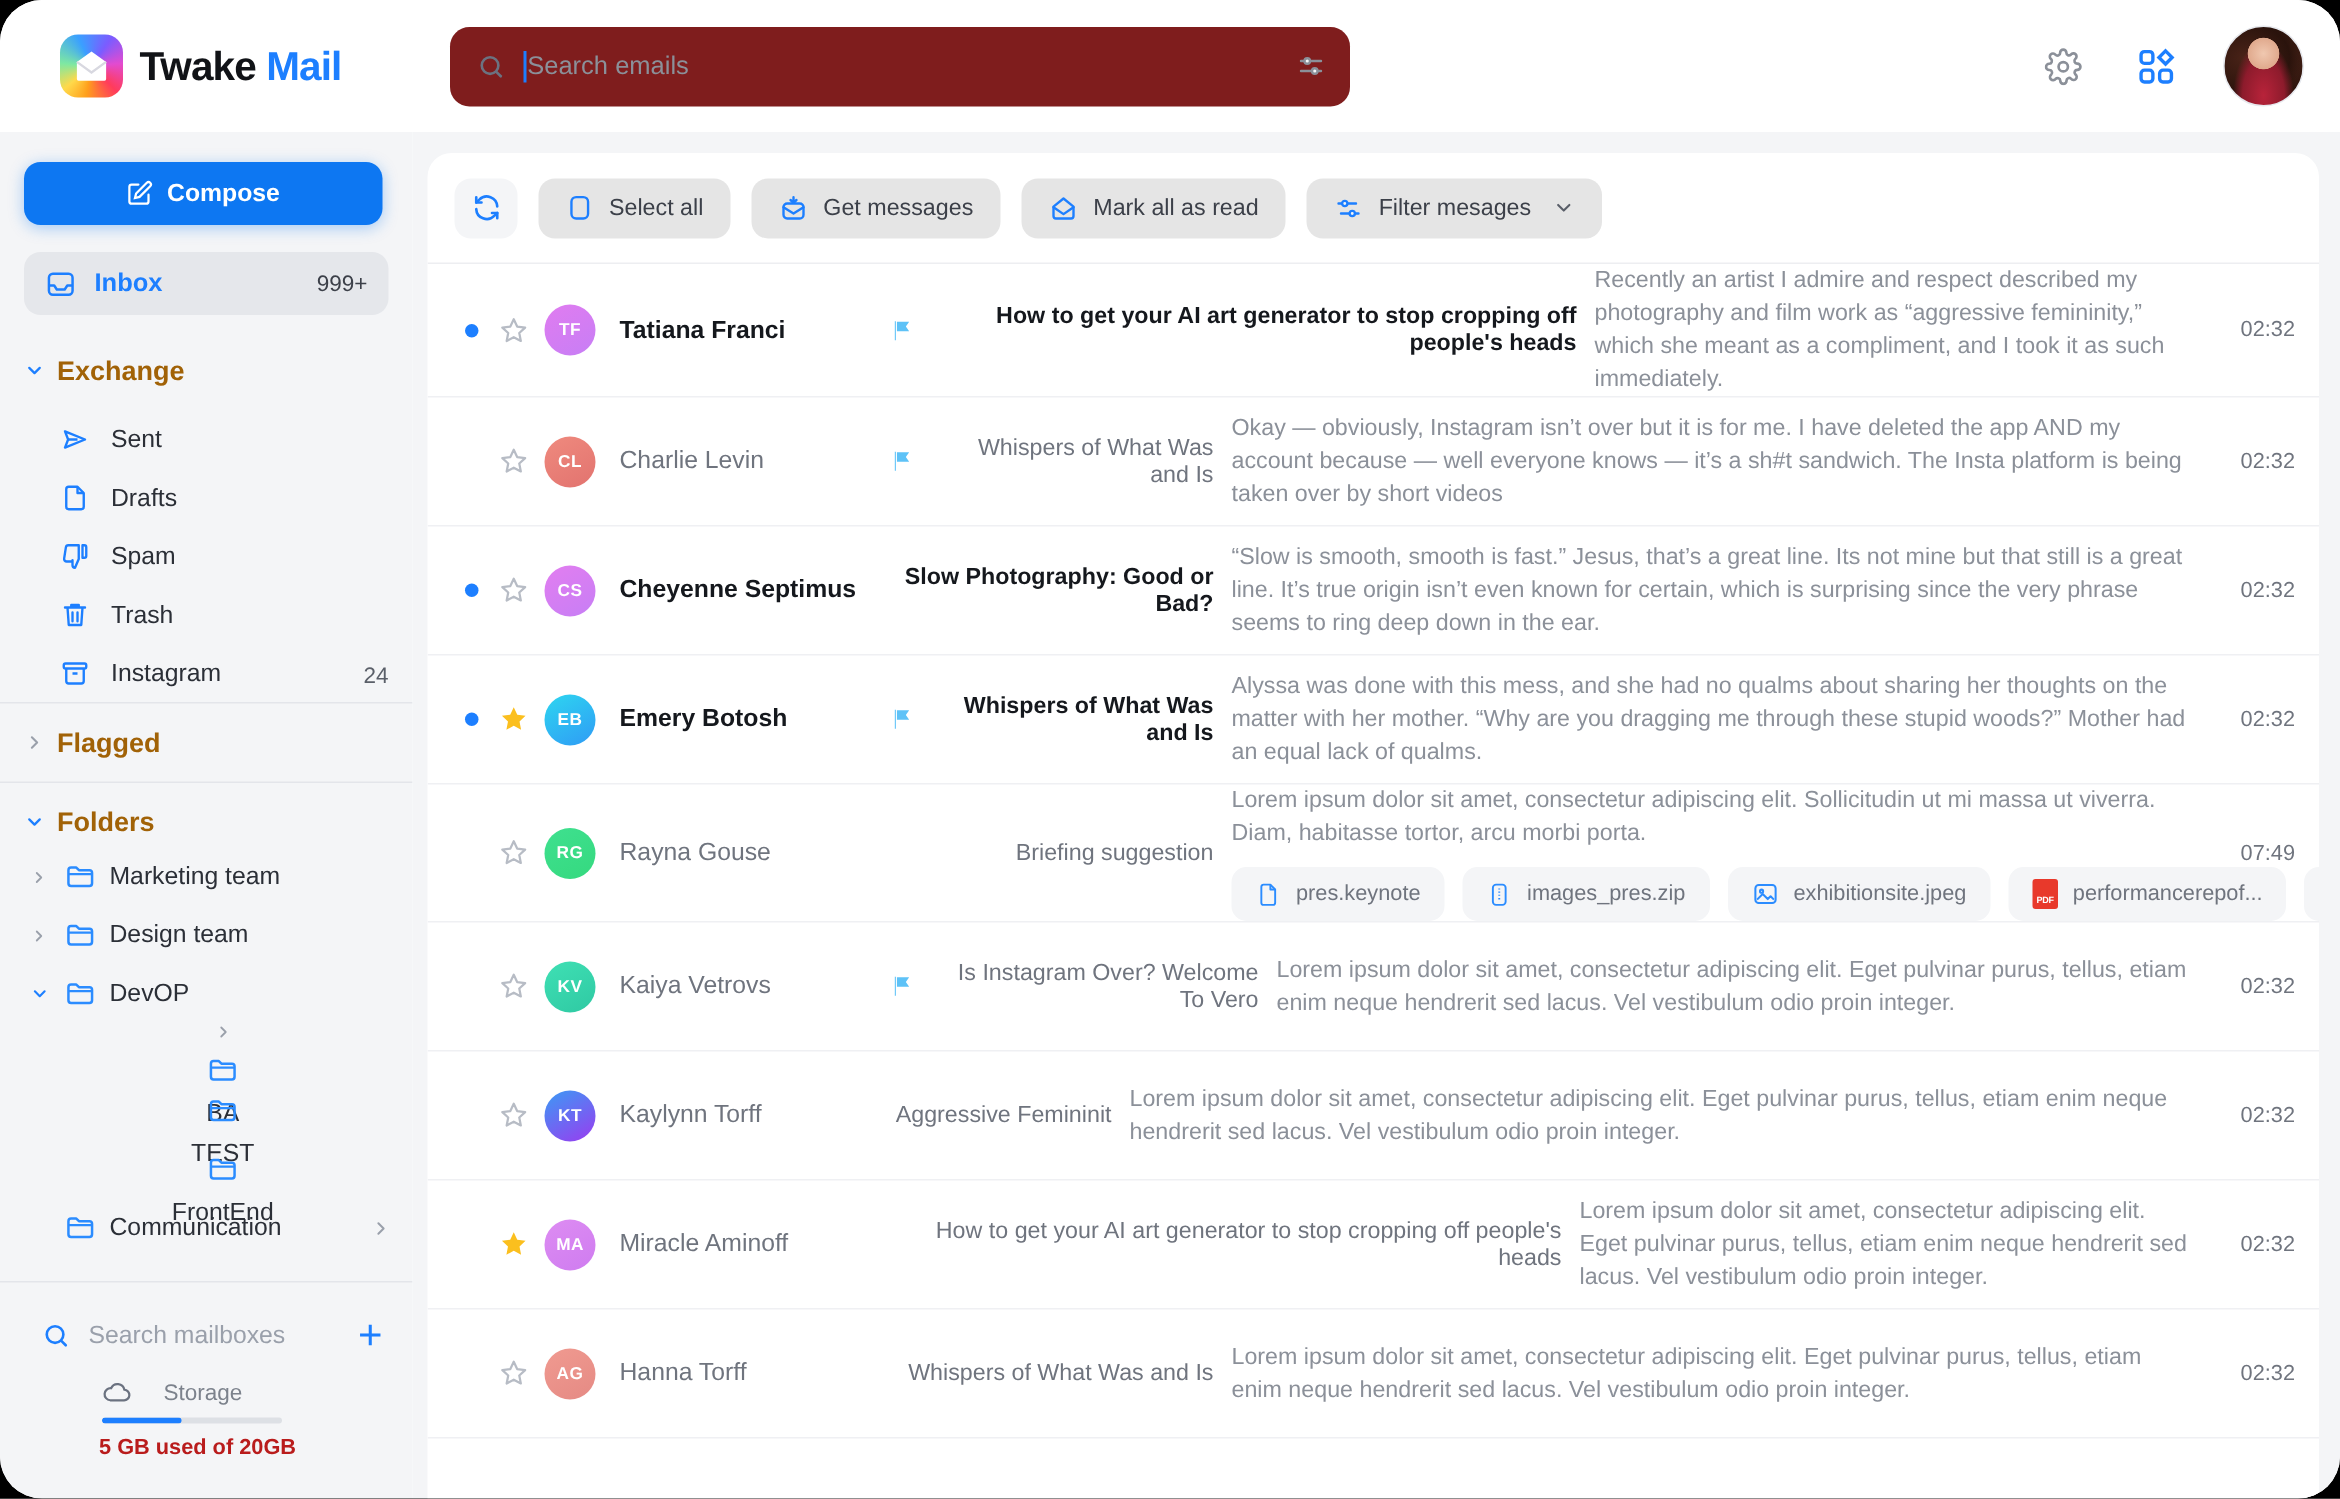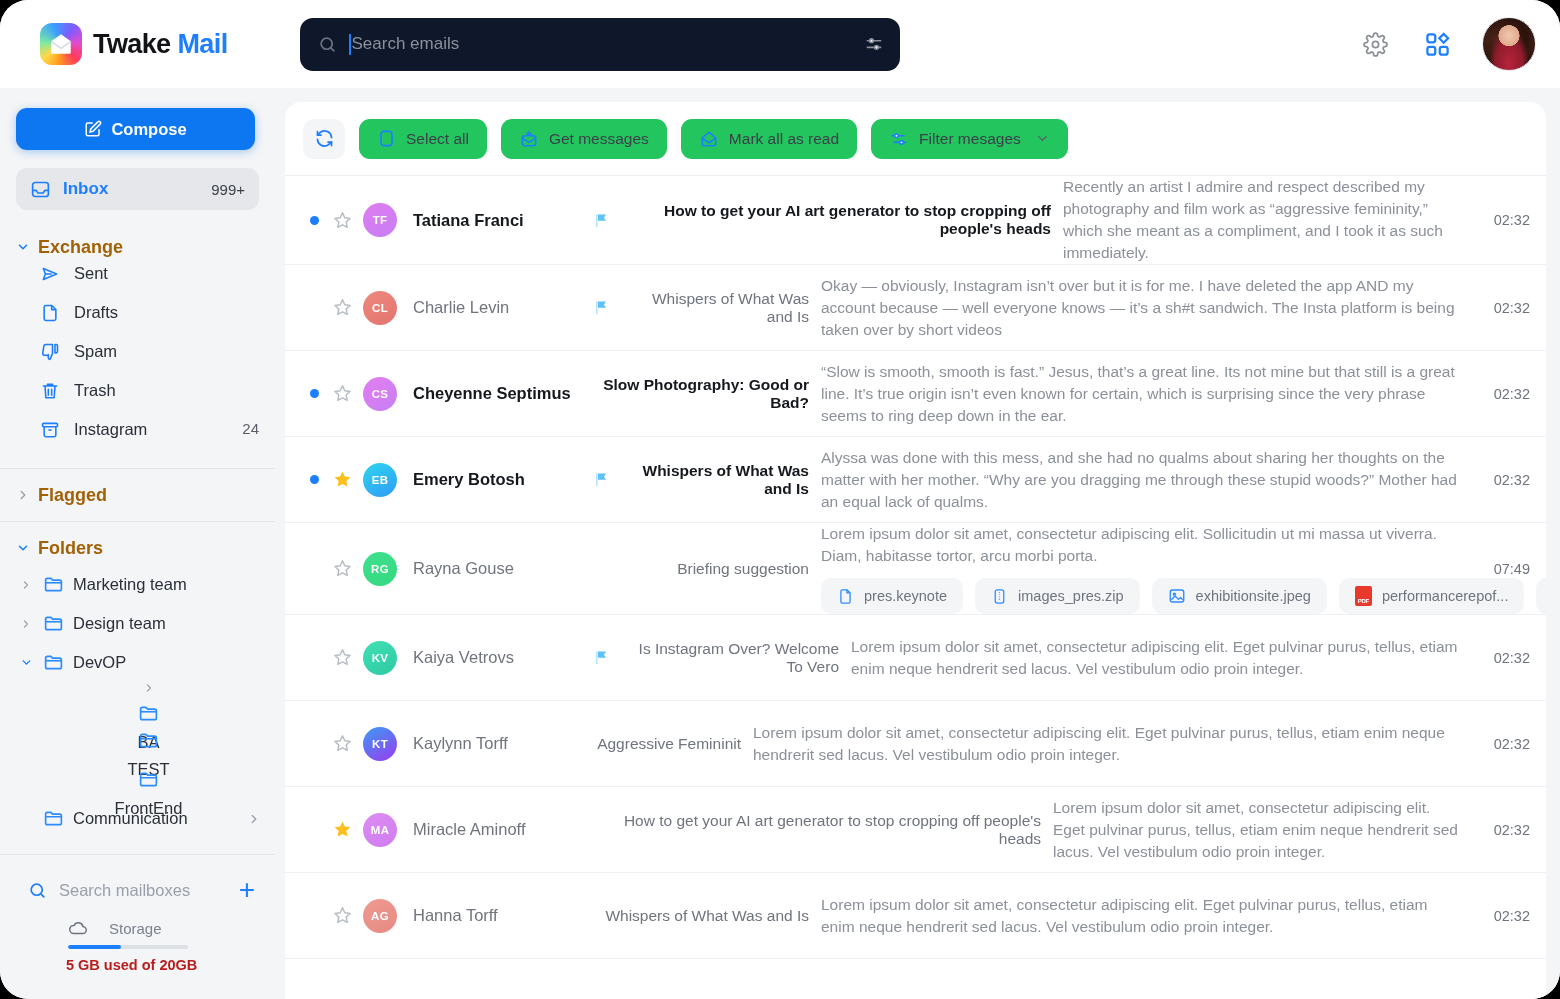--- a/index.html
+++ b/index.html
@@ -35,21 +35,21 @@
     position: relative;
   }
   .logo-mark svg { width: 26px; height: 26px; }
   .brand-text { font-size: 27px; font-weight: 700; letter-spacing: -0.6px; }
   .brand-text .b1 { color: #111317; }
   .brand-text .b2 { color: #1d7fff; }
 
   .searchbar {
     margin-left: 46px;
     width: 600px; height: 53px;
-    background: #0f172a;
+    background: #7f1d1d;
     border-radius: 13px;
     display: flex; align-items: center;
     padding: 0 16px 0 18px;
     gap: 12px;
   }
   .searchbar .s-icon { color: #6b7280; display:flex; }
   .search-input-wrap { flex: 1; display: flex; align-items: center; position: relative; }
   .caret {
     width: 1.5px; height: 21px; background: #1d7fff; margin-right: 1px;
   }
@@ -106,21 +106,21 @@
   .section-head {
     display: flex; align-items: center; gap: 8px;
     padding: 0 16px 0 16px;
     height: 34px; cursor: pointer;
   }
   .section-head .chev { color: #1d7fff; display: flex; width: 14px; }
   .section-head .chev.gray { color: #9aa0ab; }
   .section-head .t { font-size: 18px; font-weight: 700; color: #a16207; }
 
   .nav-item {
-    display: flex; align-items: flex-start;
+    display: flex; align-items: flex-end;
     height: 39px; padding-left: 40px; padding-right: 16px;
     gap: 13px; cursor: pointer;
   }
   .nav-item .ic { color: #1d7fff; display: flex; width: 21px; }
   .nav-item .lbl { flex: 1; font-size: 16.5px; color: #2b2f37; }
   .nav-item .cnt { font-size: 15px; color: #5a5f69; }
 
   .divider { height: 1px; background: #e3e5ea; margin: 9px 0; }
 
   .folder-item {
@@ -169,21 +169,21 @@
     gap: 14px; padding: 0 18px;
     border-bottom: 1px solid #edeef1;
     flex-shrink: 0;
   }
   .tb-refresh {
     width: 42px; height: 40px; border-radius: 11px;
     background: #f4f5f7; display: flex; align-items: center; justify-content: center;
     color: #1d7fff; cursor: pointer;
   }
   .tb-btn {
-    height: 40px; border-radius: 11px; background: #22c55e;
+    height: 40px; border-radius: 11px; background: #e5e5e5;
     display: flex; align-items: center; gap: 10px;
     padding: 0 18px; cursor: pointer; justify-content: center;
   }
   .tb-btn .bi { color: #1d7fff; display: flex; }
   .tb-btn .bl { font-size: 15.5px; color: #3c4049; }
   .tb-btn .dchev { color: #5a5f69; display: flex; margin-left: 4px; }
 
   .list { flex: 1; overflow: hidden; }
   .row {
     display: flex; align-items: center;

